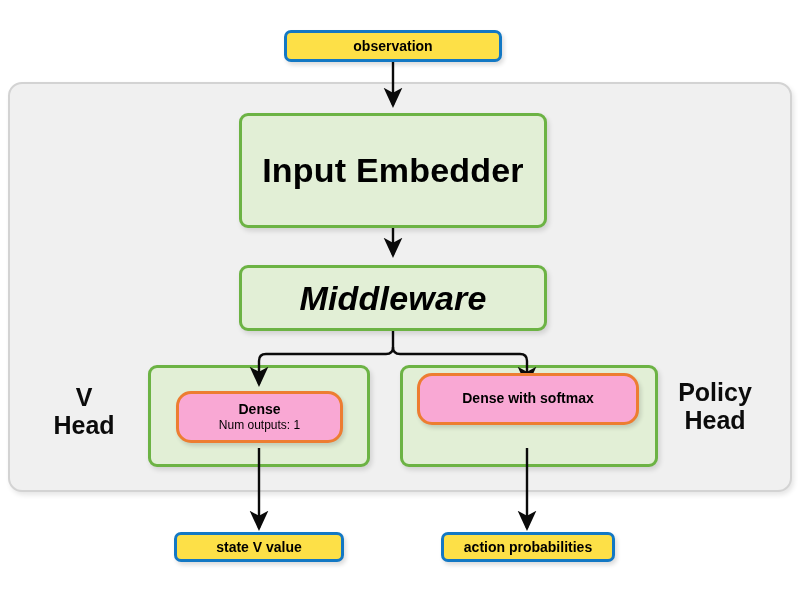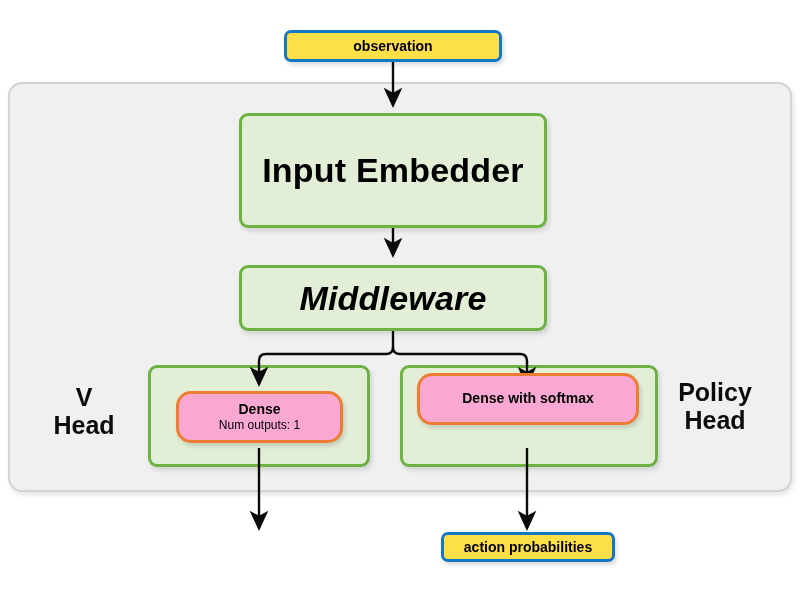--- a/index.html
+++ b/index.html
@@ -166,18 +166,21 @@
   <div class="head-label" id="label-v-head">
     <div>V</div>
     <div>Head</div>
   </div>
 
   <div class="head-label" id="label-policy-head">
     <div>Policy</div>
     <div>Head</div>
   </div>
 
+  <div class="node io-box" id="node-state-v-value" style="left:174px; top:532px; width:170px; height:30px;">
+    <span>state V value</span>
+  </div>
 
   <div class="node io-box" id="node-action-probabilities" style="left:441px; top:532px; width:174px; height:30px;">
     <span>action probabilities</span>
   </div>
 
 </div>
 
 </body></html>

